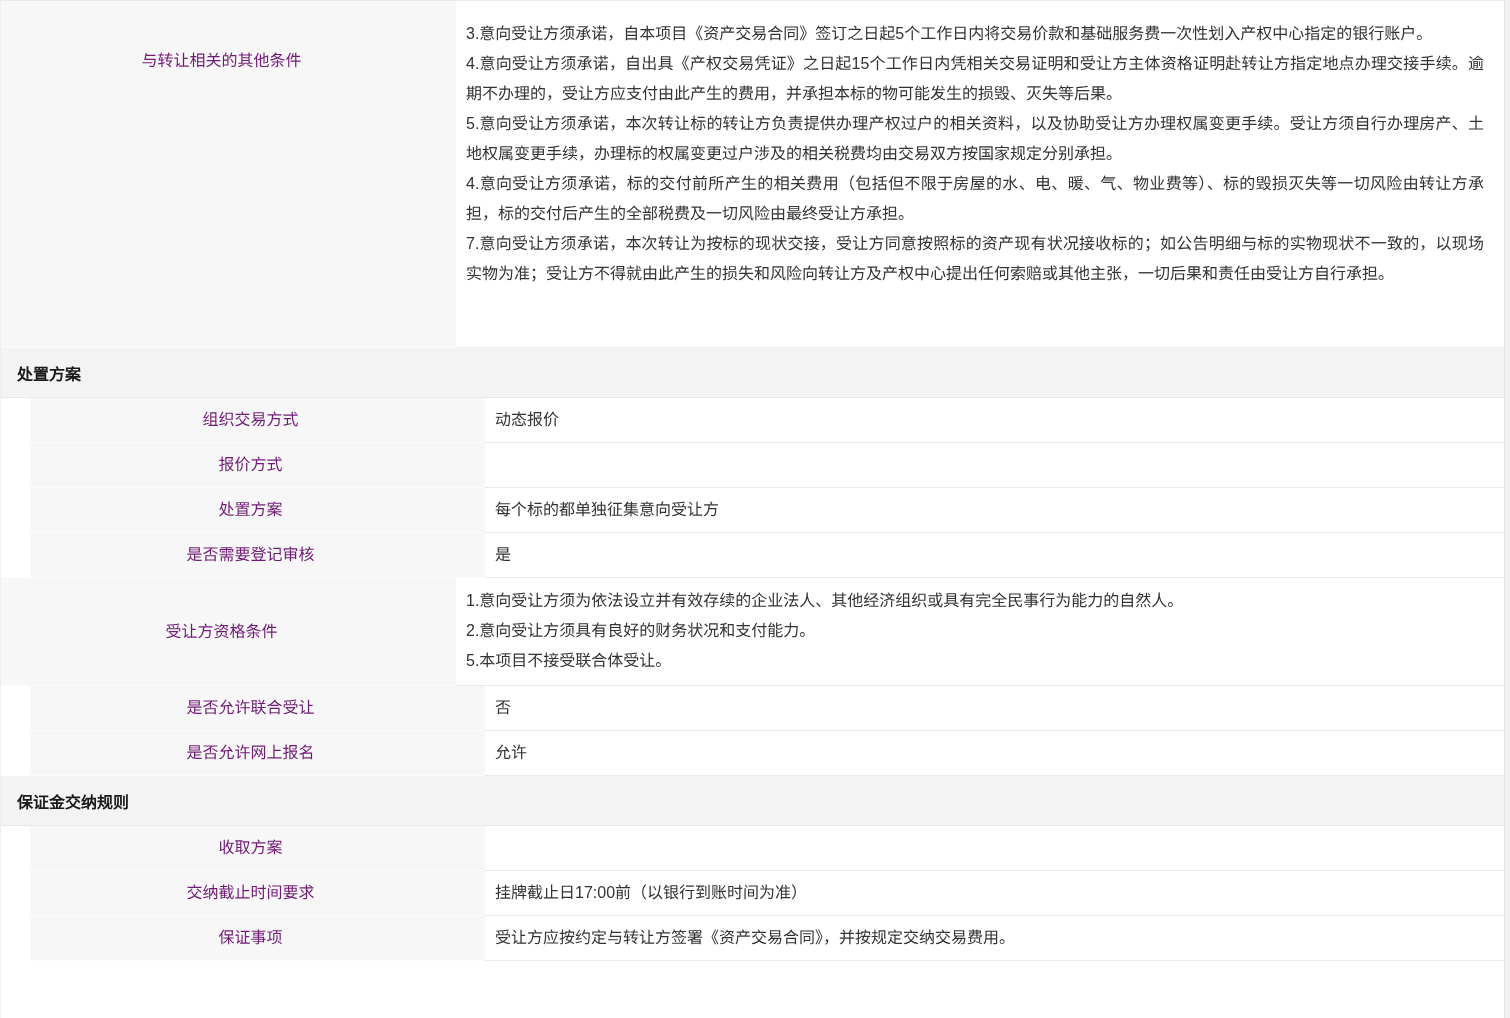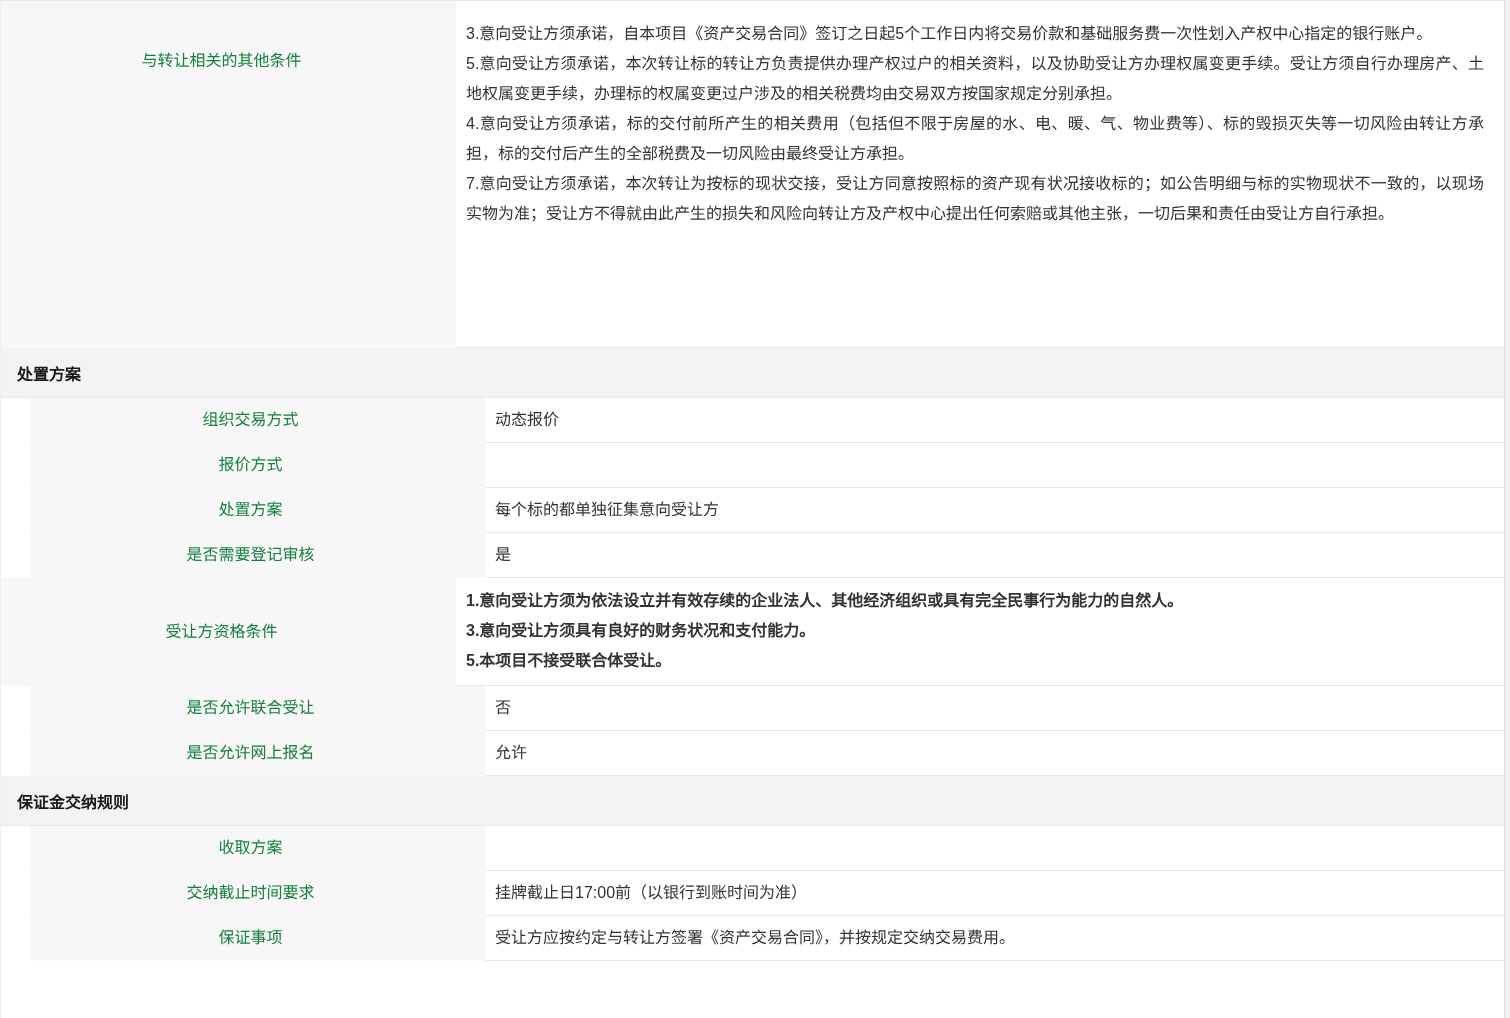--- a/index.html
+++ b/index.html
@@ -23,40 +23,39 @@
     width: 6px; height: 1018px;
     background: #f1f1f1;
     border-left: 1px solid #e3e3e3;
   }
   .row { display: flex; width: 100%; }
   .cell-label {
     width: 455px; flex: none;
     background: #f7f7f7;
     display: flex; align-items: center; justify-content: center;
     text-align: center;
-    font-size: 16px; color: #15803d;
+    font-size: 16px; color: #701a75;
     border-bottom: 1px solid #fcfcfc;
     padding: 0 24px 0 10px;
     line-height: 24px;
   }
   .cell-value {
     flex: 1;
     background: #fff;
     display: flex; align-items: center;
     font-size: 16px; color: #333;
     border-bottom: 1px solid #e9e9e9;
     padding: 0 28px 0 10px;
     line-height: 24px;
   }
   .cell-value.multi {
     display: block;
     padding: 8px 10px 8px 10px;
     line-height: 30px;
     text-align: justify;
-    font-weight: bold;
   }
   .row-data { min-height: 45px; margin-left: 29px; }
   .row-qual { min-height: 108px; }
   .row-other { height: 347px; }
   .row-other .cell-label {
     align-items: flex-start;
     padding-top: 48px;
   }
   .row-other .cell-value {
     display: block;
@@ -79,20 +78,21 @@
 </head>
 <body>
 
 <div class="page">
   <div class="detail-table">
 
     <div class="row row-other">
       <div class="cell-label">与转让相关的其他条件</div>
       <div class="cell-value">
         <p>3.意向受让方须承诺，自本项目《资产交易合同》签订之日起5个工作日内将交易价款和基础服务费一次性划入产权中心指定的银行账户。</p>
+        <p>4.意向受让方须承诺，自出具《产权交易凭证》之日起15个工作日内凭相关交易证明和受让方主体资格证明赴转让方指定地点办理交接手续。逾期不办理的，受让方应支付由此产生的费用，并承担本标的物可能发生的损毁、灭失等后果。</p>
         <p>5.意向受让方须承诺，本次转让标的转让方负责提供办理产权过户的相关资料，以及协助受让方办理权属变更手续。受让方须自行办理房产、土地权属变更手续，办理标的权属变更过户涉及的相关税费均由交易双方按国家规定分别承担。</p>
         <p>4.意向受让方须承诺，标的交付前所产生的相关费用（包括但不限于房屋的水、电、暖、气、物业费等）、标的毁损灭失等一切风险由转让方承担，标的交付后产生的全部税费及一切风险由最终受让方承担。</p>
         <p>7.意向受让方须承诺，本次转让为按标的现状交接，受让方同意按照标的资产现有状况接收标的；如公告明细与标的实物现状不一致的，以现场实物为准；受让方不得就由此产生的损失和风险向转让方及产权中心提出任何索赔或其他主张，一切后果和责任由受让方自行承担。</p>
       </div>
     </div>
 
     <div class="section-row">
       <div class="section-title">处置方案</div>
     </div>
 
@@ -114,21 +114,21 @@
 
     <div class="row row-data">
       <div class="cell-label">是否需要登记审核</div>
       <div class="cell-value">是</div>
     </div>
 
     <div class="row row-qual">
       <div class="cell-label">受让方资格条件</div>
       <div class="cell-value multi">
         <p>1.意向受让方须为依法设立并有效存续的企业法人、其他经济组织或具有完全民事行为能力的自然人。</p>
-        <p>3.意向受让方须具有良好的财务状况和支付能力。</p>
+        <p>2.意向受让方须具有良好的财务状况和支付能力。</p>
         <p>5.本项目不接受联合体受让。</p>
       </div>
     </div>
 
     <div class="row row-data">
       <div class="cell-label">是否允许联合受让</div>
       <div class="cell-value">否</div>
     </div>
 
     <div class="row row-data">

